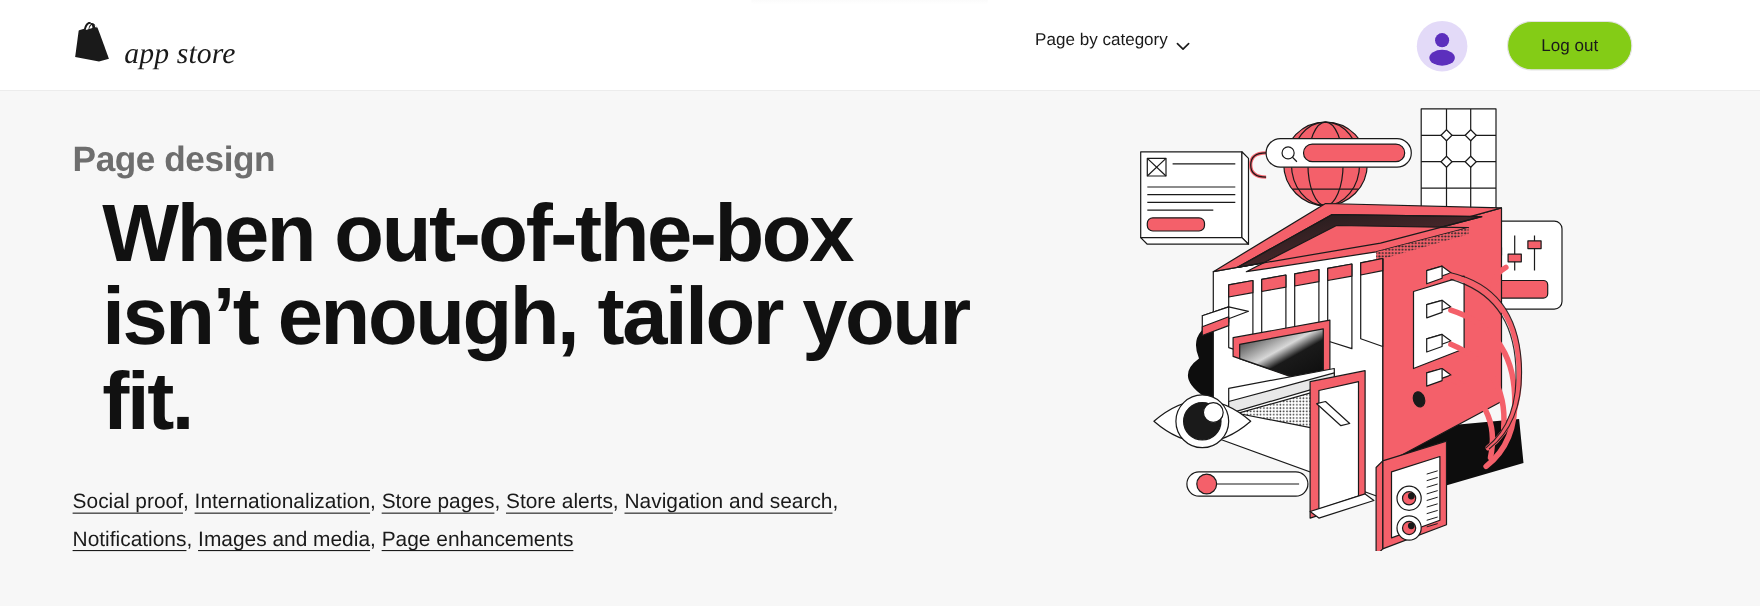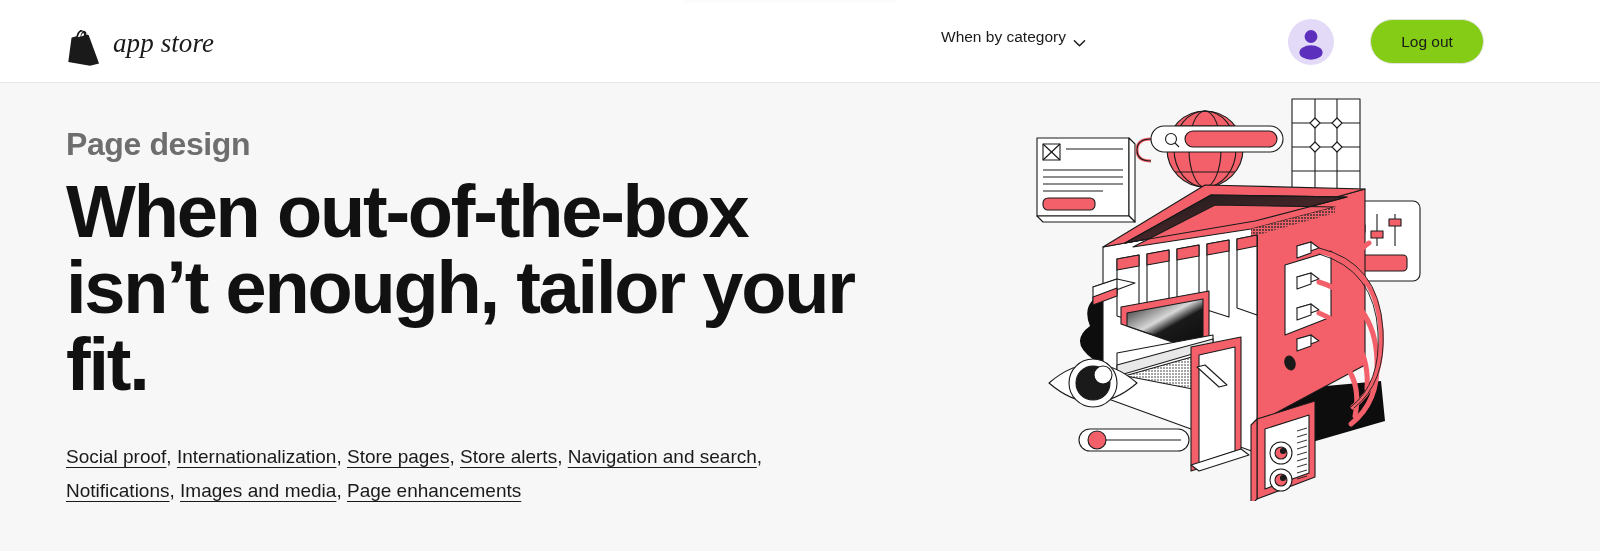--- a/index.html
+++ b/index.html
@@ -30,23 +30,23 @@
     left: 683px;
     width: 215px;
     height: 4px;
     background: linear-gradient(to bottom, #fbfbfb, #ffffff);
     border-radius: 0 0 3px 3px;
   }
 
   .brand {
     position: absolute;
     left: 64px;
-    top: 30px;
+    top: 20px;
     display: flex;
-    align-items: flex-start;
+    align-items: flex-end;
     gap: 13px;
     text-decoration: none;
   }
   .brand-logo { width: 36px; height: 42px; display: block; }
   .brand-text {
     font-family: "Liberation Serif", serif;
     font-style: italic;
     font-size: 27px;
     color: #1a1a1a;
     letter-spacing: 0.1px;
@@ -156,20 +156,21 @@
     line-height: 1.1;
   }
   .headline {
     margin-top: 12px;
     font-size: 74px;
     font-weight: bold;
     color: #111111;
     letter-spacing: -2.2px;
     line-height: 1.03;
     max-width: 820px;
+    margin-left: 27px;
   }
 
   .links {
     position: absolute;
     left: 66px;
     top: 357px;
     width: 790px;
     font-size: 19px;
     color: #1a1a1a;
     line-height: 1.78;
@@ -204,21 +205,21 @@
       <svg viewBox="0 0 36 42" xmlns="http://www.w3.org/2000/svg">
         <path d="M24.6 5.1c-.2-.1-.6-.2-1-.2-.3-1.1-.9-2.3-1.9-3.1C21 1 19.9.7 18.9.9c-.1-.2-.3-.4-.5-.5C17.6-.1 16.7 0 15.8.5c-1.8 1-2.9 3.2-3.4 5.7l-3.7 1.1c-1.1.3-1.2.4-1.3 1.5C7.3 9.6 4.4 31.9 4.4 31.9L26 35.8l9.1-2.3S24.8 5.3 24.6 5.1zM20 5.5l-2.9.9c.5-2 1.4-3.2 2.3-3.7.5.9.6 2.1.6 2.8zm-2-3.9c.3 0 .5.1.7.2-.9.6-1.9 2-2.3 4.7l-2.4.7C14.5 4.7 15.9 1.6 18 1.6zm.7 17.6c-.1 0-2.3-.7-2.3-2.2 0-1.3 1-2.2 2.5-2.2 1.5 0 2.3.4 2.3.4l.7-2.2s-.8-.5-2.9-.5c-3.9 0-6.1 2.3-6.1 5.2 0 3.1 3.3 3.9 3.3 6 0 .9-.7 1.6-1.8 1.6-1.7 0-3-1.1-3-1.1l-.8 2.6s1.4 1.3 3.8 1.3c3.2 0 5.4-2 5.4-5.1.1-3.1-3.1-4.6-1.1-3.8zm3.7-14.4c0-.6-.1-1.5-.4-2.3 1 .2 1.5 1.4 1.7 2.1l-1.3.2z" fill="#1a1a1a"></path>
         <path d="M26.3 35.8L35.4 33.5S31.6 7.8 31.6 7.6c0-.2-.2-.3-.3-.3l-3-.2s-1.8-1.8-2-2c-.1-.1-.2-.1-.3-.1l-1.4 32.8z" fill="#3d3d3d" opacity="0"></path>
       </svg>
     </span>
     <span class="brand-text">app store</span>
   </a>
 
 
   <div class="cat-menu">
-    <span class="cat-label">When by category</span>
+    <span class="cat-label">Page by category</span>
     <span class="chevron">
       <svg viewBox="0 0 14 9" xmlns="http://www.w3.org/2000/svg">
         <polyline points="1.5,1.8 7,7.2 12.5,1.8" fill="none" stroke="#1a1a1a" stroke-width="1.6" stroke-linecap="round" stroke-linejoin="round"></polyline>
       </svg>
     </span>
   </div>
 
   <div class="avatar">
     <svg viewBox="0 0 46 46" xmlns="http://www.w3.org/2000/svg">
       <circle cx="23" cy="17.5" r="6.4" fill="#5c2fbd"></circle>

